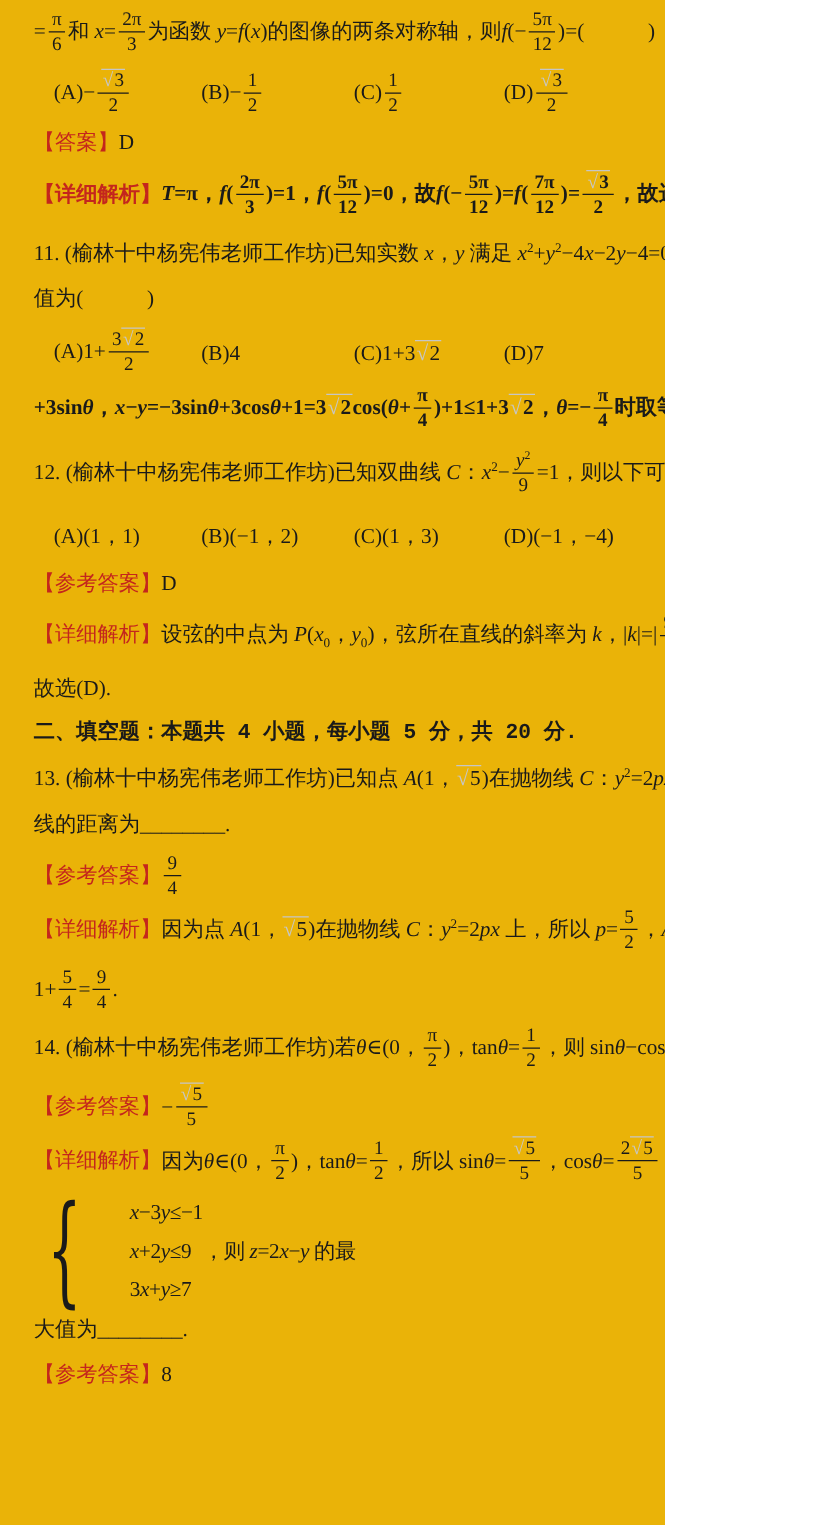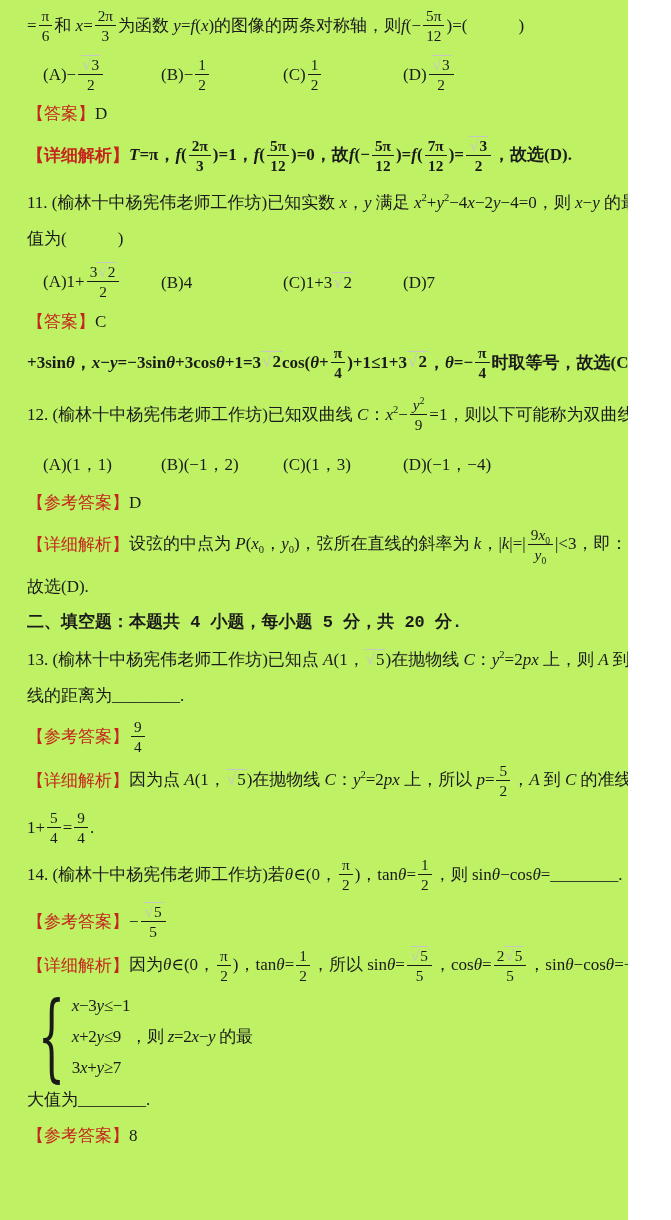--- a/index.html
+++ b/index.html
@@ -1,19 +1,19 @@
 <!DOCTYPE html>
 <html><head>
 <meta charset="utf-8">
 <style>
   html,body{margin:0;padding:0;background:#ffffff;}
   .page{
     position:relative;
-    width:628px;height:1220px;
-    background:#bef264;
+    width:532px;height:1220px;
+    background:#eab308;
     box-sizing:border-box;
     padding:8px 12px 0 27px;
     overflow:hidden;
     font-family:"Liberation Serif","DejaVu Serif",serif;
     font-size:17px;color:#1a1a1a;
   }
   .line{margin:0 0 10px 0;line-height:1.55;white-space:nowrap;}
   .gap-lg{margin-bottom:15px;font-weight:bold;}
   .gap-sm{margin-bottom:6px;}
   .bold-line{font-weight:bold;font-family:Liberation Mono, monospace;}
@@ -33,21 +33,21 @@
   .sq{border-top:1px solid #c6c6c6;padding:0 1px;}
   .sq::before{content:"√";color:#c6c6c6;margin-right:1px;}
   sup{font-size:0.62em;line-height:0;}
   sub{font-size:0.62em;line-height:0;}
   i{font-style:italic;}
   
   .q15row{display:flex;align-items:center;white-space:nowrap;margin:2px 0 8px 0;letter-spacing:-0.3px;}
   .brace{display:inline-block;font-size:96px;line-height:0.85;font-weight:400;
          transform:scaleX(0.45);transform-origin:center;margin:0 -10px 0 -6px;color:#1a1a1a;
          font-family:"DejaVu Serif",serif;}
-  .cases{display:inline-flex;flex-direction:column;gap:9px;line-height:1.3;}
+  .cases{display:inline-flex;flex-direction:column;gap:9px;line-height:1.3;margin-left:32px;}
 </style>
 </head>
 <body>
 
 <div class="page">
 
   <div class="line">=<span class="fr">
         <span class="fn">π</span>
         <span class="fd">6</span>
       </span>和 <i>x</i>=<span class="fr">
@@ -101,23 +101,20 @@
   <div class="line">值为(　　　)</div>
   <div class="opt-row gap-sm">
     <span class="o1">(A)1+<span class="fr">
           <span class="fn">3<span class="sq">2</span></span>
           <span class="fd">2</span>
         </span></span>
     <span class="o2">(B)4</span>
     <span class="o3">(C)1+3<span class="sq">2</span></span>
     <span class="o4">(D)7</span>
   </div>
-  <div class="line">
-    <span class="lab">【答案】</span><span>C</span>
-  </div>
   <div class="line gap-lg">+3sin<i>θ</i>，<i>x</i>−<i>y</i>=−3sin<i>θ</i>+3cos<i>θ</i>+1=3<span class="sq">2</span>cos(<i>θ</i>+<span class="fr">
         <span class="fn">π</span>
         <span class="fd">4</span>
       </span>)+1≤1+3<span class="sq">2</span>，<i>θ</i>=−<span class="fr">
         <span class="fn">π</span>
         <span class="fd">4</span>
       </span>时取等号，故选(C).</div>
 
   <div class="line">12. (榆林十中杨宪伟老师工作坊)已知双曲线 <i>C</i>：<i>x</i><sup>2</sup>−<span class="fr">
         <span class="fn"><i>y</i><sup>2</sup></span>

